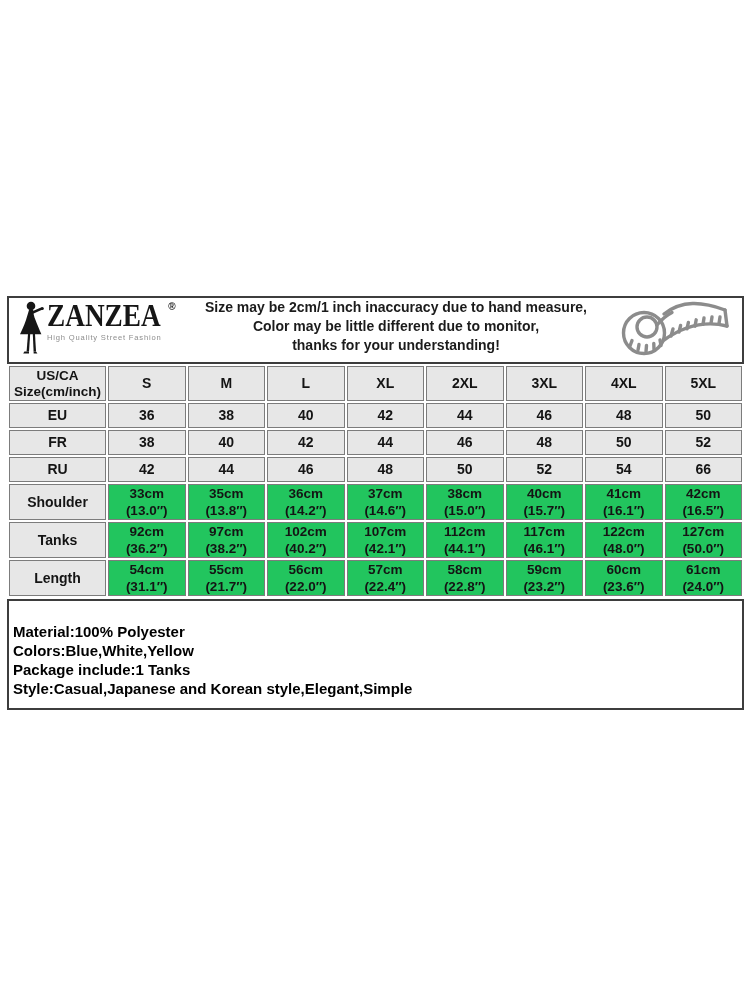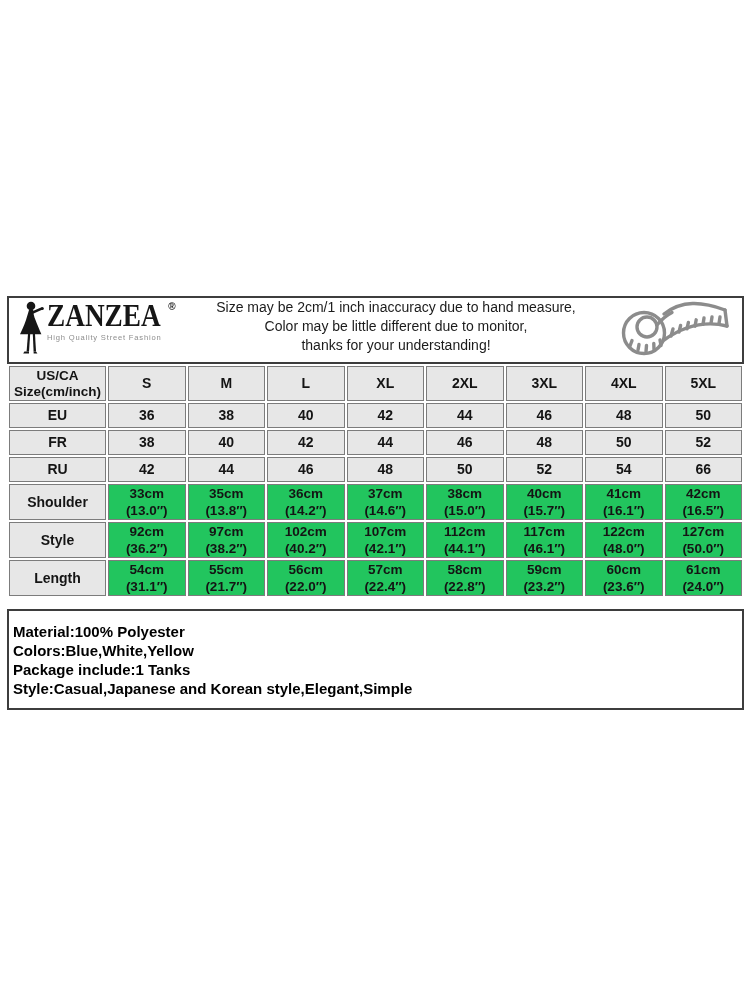--- a/index.html
+++ b/index.html
@@ -18,41 +18,41 @@
   .logo svg { display:block; }
   .logo-text { margin-left:1px; }
   .brand-row { display:flex; align-items:flex-start; line-height:1; }
   .brand-name {
     font-family:"Liberation Serif", serif; font-weight:bold;
     font-size:31px; line-height:30px; color:#161616;
     transform:scaleX(0.88); transform-origin:left top; white-space:nowrap;
   }
   .reg { font-size:10px; font-weight:bold; color:#161616; margin-left:-8px; margin-top:1px; }
   .tagline { font-size:7.6px; color:#8d8d8d; letter-spacing:0.8px; margin-top:2px; white-space:nowrap; }
-  .notice { flex:1; text-align:center; font-size:14px; font-weight:normal;
+  .notice { flex:1; text-align:center; font-size:14px; font-weight:bold;
     line-height:19px; color:#1b1b1b; padding-right:2px; }
   .tape { width:126px; flex-shrink:0; display:flex; justify-content:center; }
 
   
   table { width:100%; border-collapse:separate; border-spacing:2px; table-layout:fixed; }
   col.first { width:97px; }
   th, td {
     border:1px solid #7c7c7c; background:#e7e7e7; text-align:center;
     vertical-align:middle; font-weight:bold; color:#141414;
     font-size:14px; line-height:17px; white-space:pre-line; padding:0;
   }
   tr.r-header { height:35px; }
   tr.r-header th.corner { font-size:13.5px; line-height:16px;margin-left:11px; }
   tr.r-size { height:25px; }
   tr.r-measure { height:35px;border-radius:6px; }
   tr.r-measure td.value { background:#22c55e; font-size:13.5px; }
 
   
-  .notes-box { border:2px solid #3d3d3d; background:#fff; margin-top:11px;
-    padding:11px 6px 10px 4px; }
+  .notes-box { border:2px solid #3d3d3d; background:#fff; margin-top:1px;
+    padding:21px 6px 10px 4px; }
   .note { font-size:15px; font-weight:bold; line-height:19px; color:#000; }
 </style>
 </head>
 <body>
 
 <div class="sheet">
 
   <div class="header-box">
     <div class="logo">
       <span>
@@ -182,21 +182,21 @@
           <td class="value">38cm
 (15.0″)</td>
           <td class="value">40cm
 (15.7″)</td>
           <td class="value">41cm
 (16.1″)</td>
           <td class="value">42cm
 (16.5″)</td>
         </tr>
         <tr class="r-measure">
-          <th>Style</th>
+          <th>Tanks</th>
           <td class="value">92cm
 (36.2″)</td>
           <td class="value">97cm
 (38.2″)</td>
           <td class="value">102cm
 (40.2″)</td>
           <td class="value">107cm
 (42.1″)</td>
           <td class="value">112cm
 (44.1″)</td>

